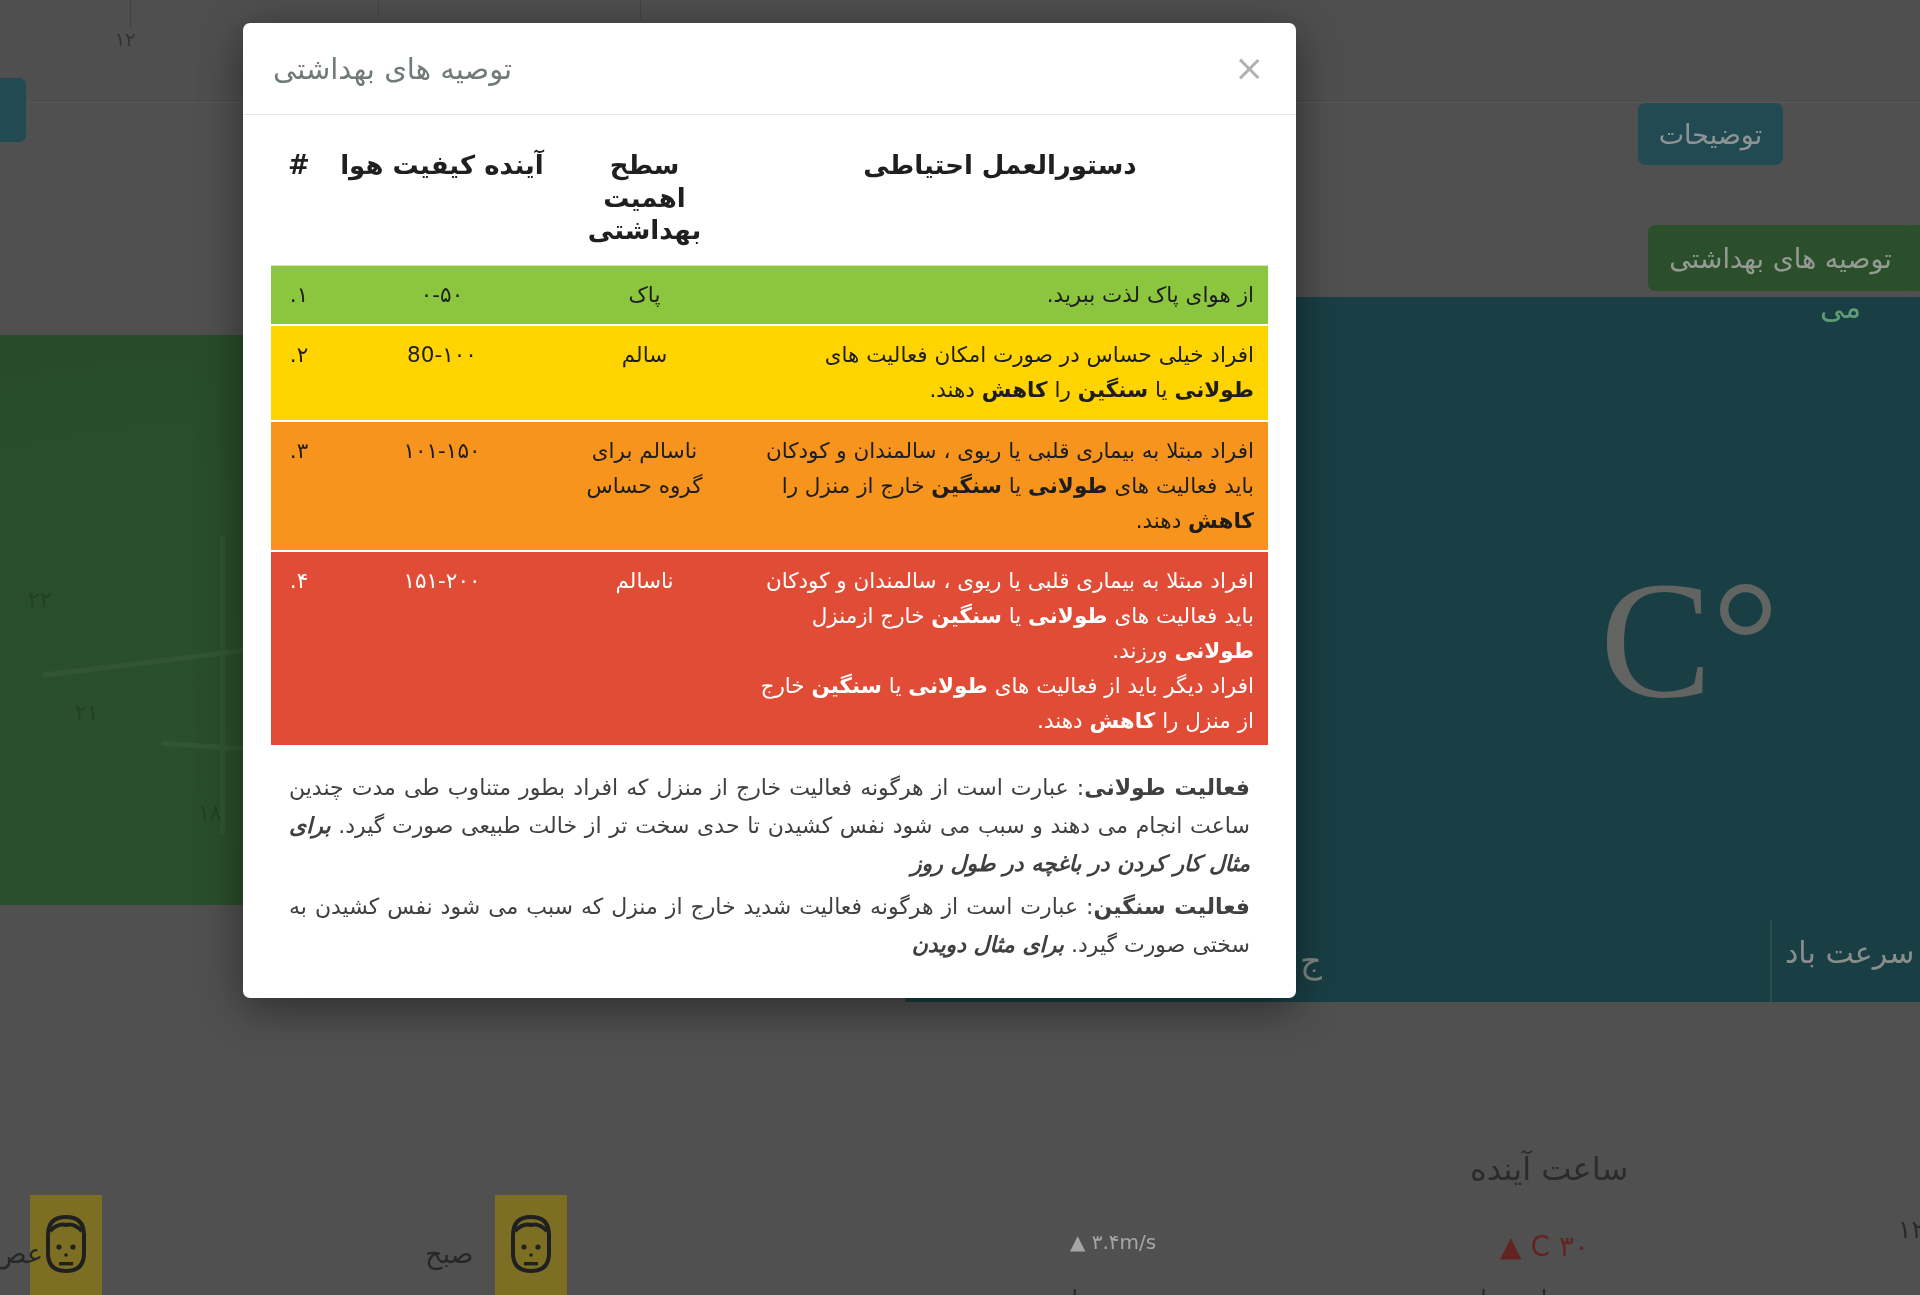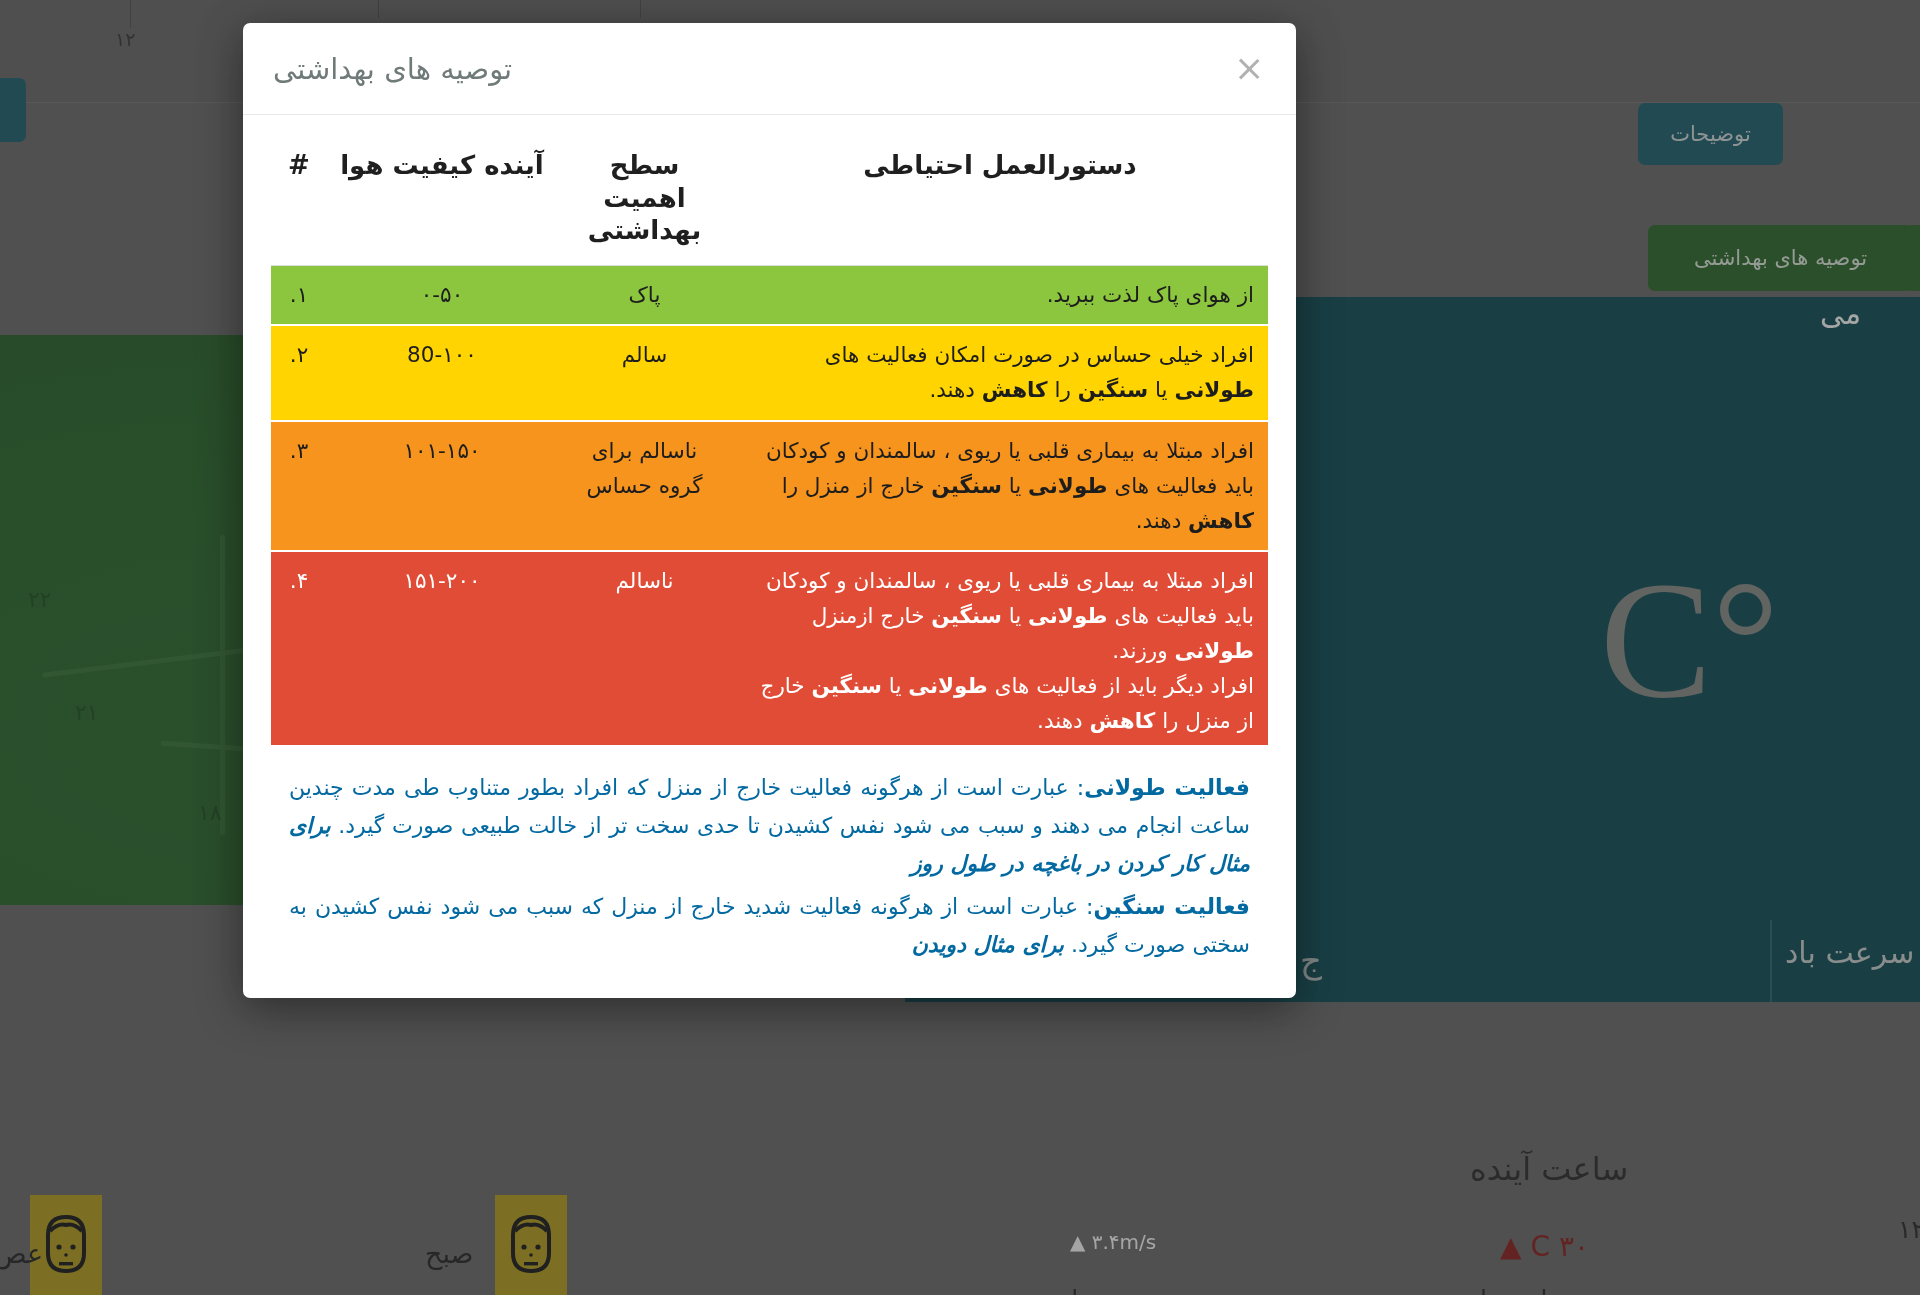--- a/index.html
+++ b/index.html
@@ -45,21 +45,21 @@
     background: #545454;
   }
 
   .bg-chip {
     position: absolute;
     border-radius: 7px;
     display: flex;
     align-items: center;
     justify-content: center;
     color: #d8e2e0;
-    font-size: 21px;
+    font-size: 27px;
     white-space: nowrap;
     padding: 12px 22px;
   }
   .chip-teal { background: #1d6273; }
   .chip-green { background: #2b6c2c; color: #e4ece2; }
 
   .bg-map {
     position: absolute;
     left: 0;
     top: 335px;
@@ -271,21 +271,21 @@
   tr.row-vunh + tr td { border-top: 2px solid #ffffff; }
 
   .act-line { display: block; }
   .act-line b { font-weight: bold; }
 
   .modal-footer {
     flex: 0 0 auto;
     padding: 24px 46px 28px 46px;
     font-size: 22px;
     line-height: 1.72;
-    color: #0369a1;
+    color: #404040;
     text-align: justify;
   }
   .modal-footer p { margin-bottom: 6px; }
   .modal-footer b { font-weight: bold; }
   .modal-footer i { font-style: italic; font-weight: bold; }
 </style>
 </head>
 <body>
 
 <div id="root">
@@ -316,21 +316,21 @@
       <div class="map-road" style="left:160px; top:430px; width:700px; height:5px; transform:rotate(4deg);"></div>
       <div class="map-road" style="left:420px; top:470px; width:420px; height:5px; transform:rotate(-9deg);"></div>
       <span class="map-num" style="left:28px; top:252px;">۲۲</span>
       <span class="map-num" style="left:75px; top:365px;">۲۱</span>
       <span class="map-num" style="left:198px; top:465px;">۱۸</span>
       <span class="map-num" style="left:262px; top:160px;">۵</span>
     </div>
 
     <div class="bg-panel-teal"></div>
     <div class="deg-c">°C</div>
-    <span class="bg-panel-label" style="left:1820px; top:296px; color:#ffffff;">می</span>
+    <span class="bg-panel-label" style="left:1820px; top:290px; color:#86efac;">می</span>
     <span class="bg-panel-label" style="left:1785px; top:935px;">سرعت باد</span>
     <span class="bg-panel-value" style="left:1838px; top:1025px;">۱.۶</span>
     <div class="bg-divider-v" style="left:1770px; top:920px; height:100px;"></div>
     <span class="bg-panel-label" style="left:1300px; top:940px; color:#bfcbc9; font-size:34px;">ج</span>
 
     <div class="bg-bottom"></div>
     <span class="bg-future-label" style="left:1470px; top:1150px;">ساعت آینده</span>
     <span class="bg-small-dark" style="left:1898px; top:1215px;">۱۲</span>
     <span class="bg-wind" style="left:1070px; top:1230px;">۳.۴m/s ▲</span>
     <span class="bg-temp-red" style="left:1500px; top:1230px;">۳۰ C ▲</span>

